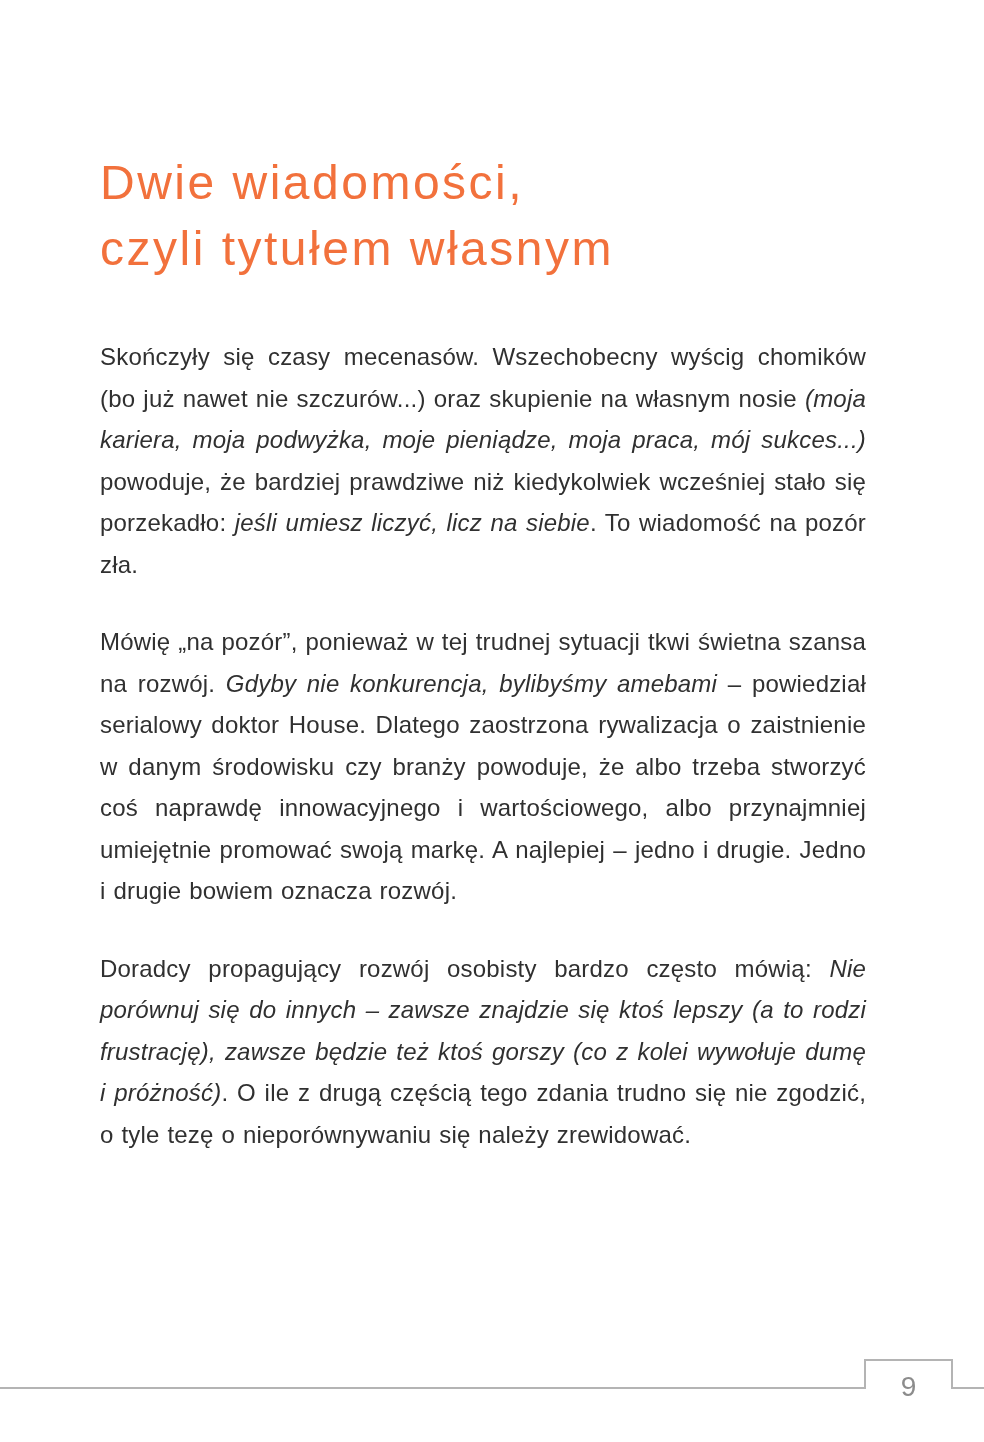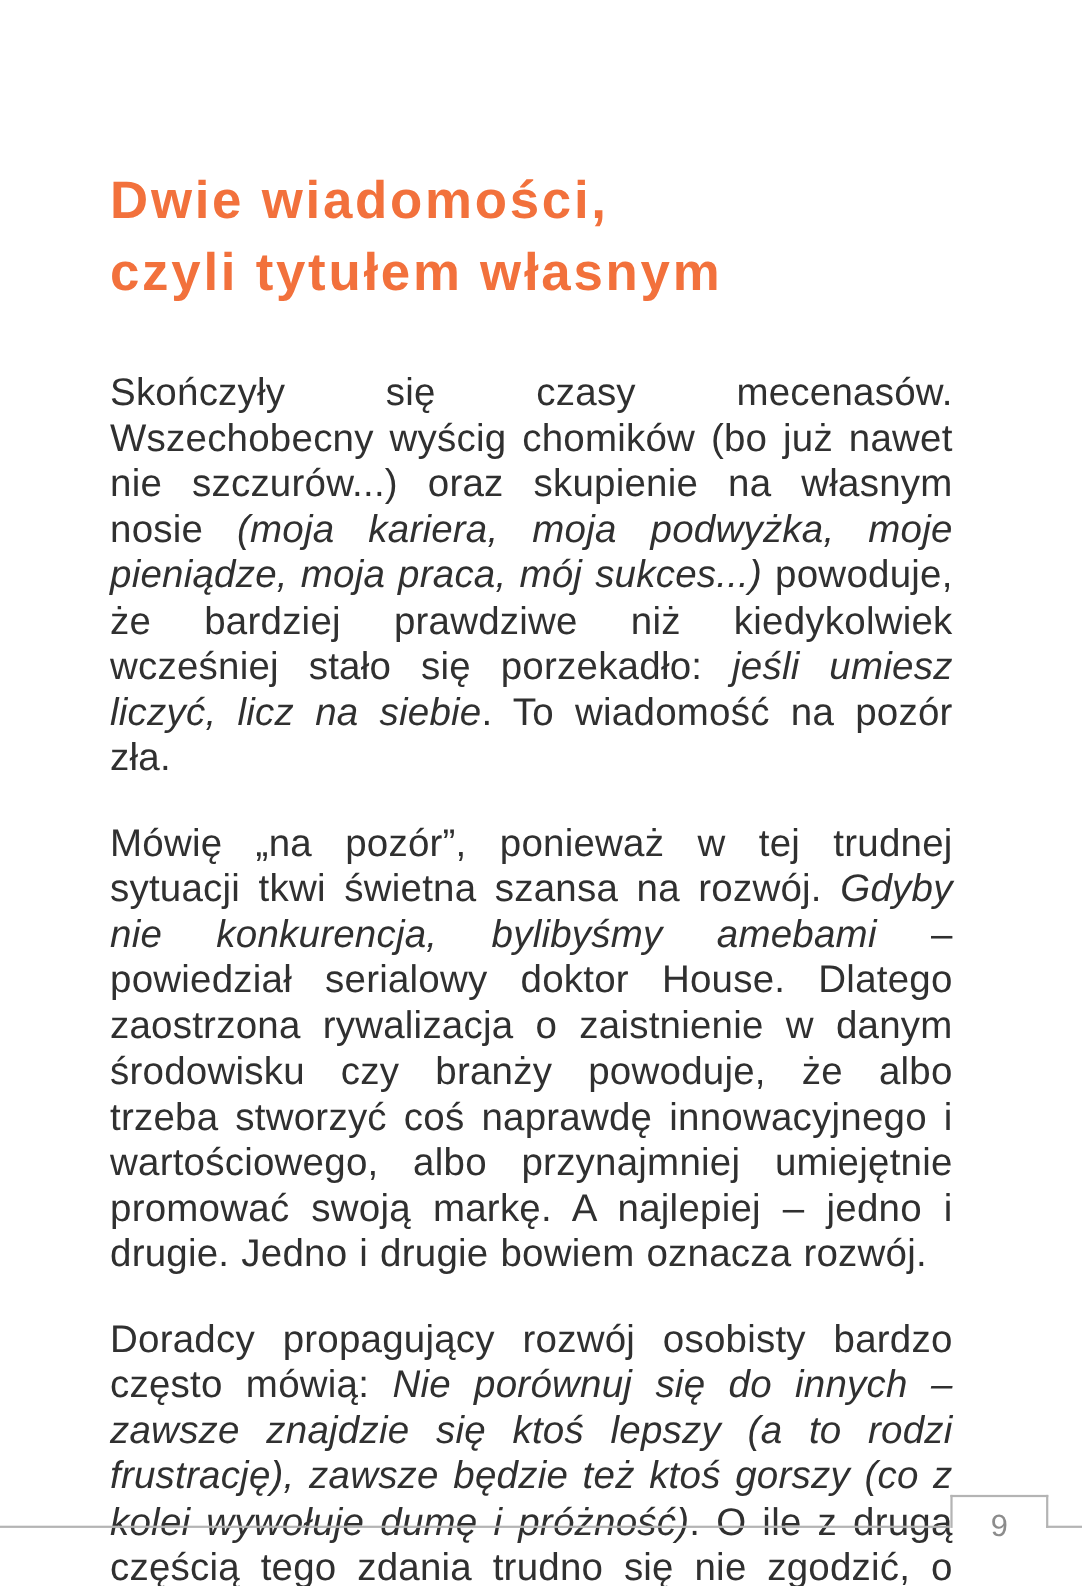--- a/index.html
+++ b/index.html
@@ -15,32 +15,32 @@
     overflow: hidden;
     font-family: "Liberation Sans", sans-serif;
   }
   .chapter-title {
     position: absolute;
     left: 100px;
     top: 150px;
     margin: 0;
     font-size: 48px;
     line-height: 66px;
-    font-weight: 700;
+    font-weight: 400;
     letter-spacing: 2.5px;
   }
   .body-text {
     position: absolute;
     left: 100px;
     top: 336px;
     width: 766px;
   }
   .body-text p {
     margin: 0 0 36px 0;
-    font-size: 35px;
+    font-size: 24px;
     line-height: 41.5px;
     text-align: justify;
     letter-spacing: 0.2px;
     word-spacing: 1px;
     hyphens: auto;
   }
   .body-text p em {
     font-style: italic;
   }
   .rule {

